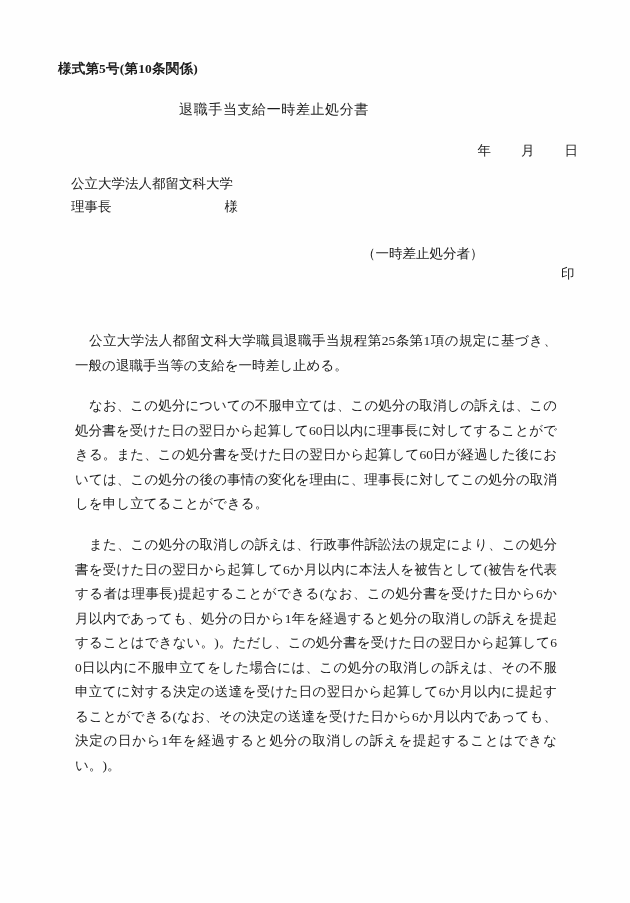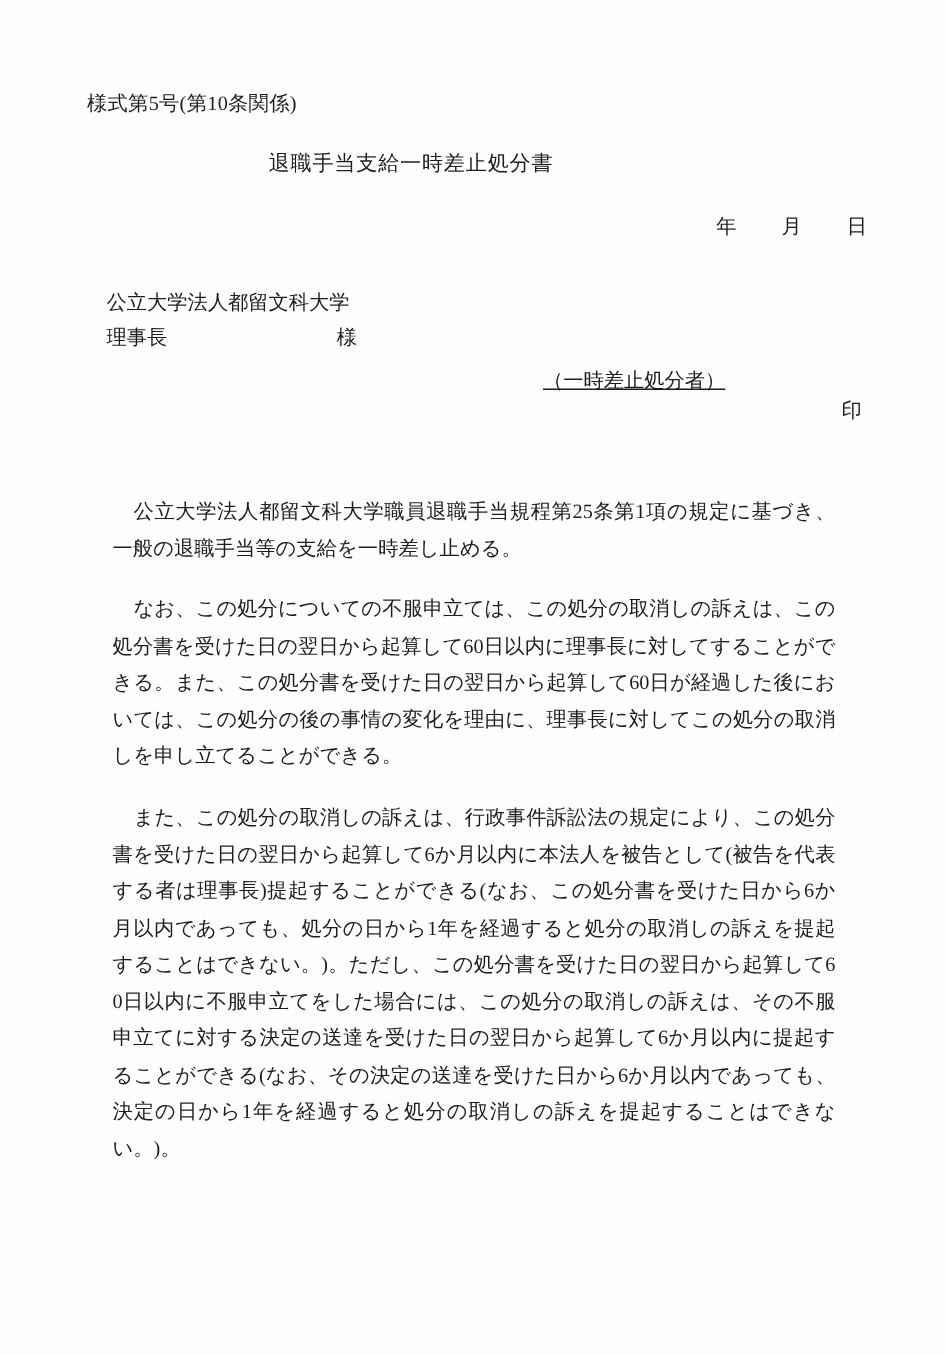--- a/index.html
+++ b/index.html
@@ -21,20 +21,21 @@
 
   
   .form-no {
     position: absolute;
     left: 58px;
     top: 60px;
     font-size: 13.5px;
     line-height: 1.4;
     letter-spacing: 0.2px;
     white-space: nowrap;
+    font-weight: bold;
   }
 
   
   .doc-title {
     position: absolute;
     left: 0;
     top: 100px;
     width: 548px;
     text-align: center;
     font-size: 14px;
@@ -54,42 +55,41 @@
     align-items: baseline;
   }
   .date-line .dslot { display: inline-block; }
   .date-line .dgap-a { display: inline-block; width: 30px; }
   .date-line .dgap-b { display: inline-block; width: 30px; }
 
   
   .addressee {
     position: absolute;
     left: 71px;
-    top: 191px;
+    top: 173px;
     font-size: 13.5px;
     line-height: 1.68;
     white-space: nowrap;
   }
   .addressee .line2 {
     display: flex;
     align-items: center;
   }
   .addressee .post { display: inline-block; }
   .addressee .gap { display: inline-block; width: 113px; }
   .addressee .sama { display: inline-block; }
 
   
   .signer-role {
     position: absolute;
     left: 362px;
     top: 245px;
     font-size: 13.5px;
     line-height: 1.4;
     white-space: nowrap;
-    text-decoration: underline;
   }
   .signer-seal {
     position: absolute;
     left: 561px;
     top: 265px;
     font-size: 13.5px;
     line-height: 1.4;
     white-space: nowrap;
   }
 

